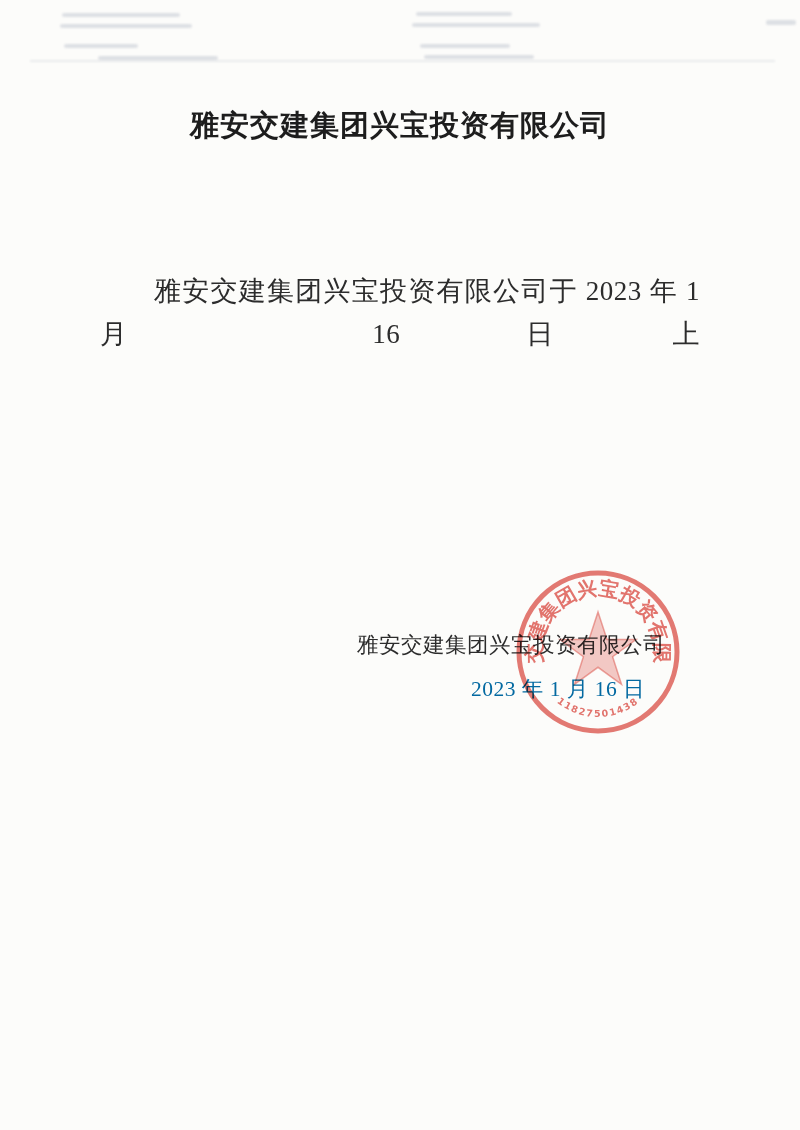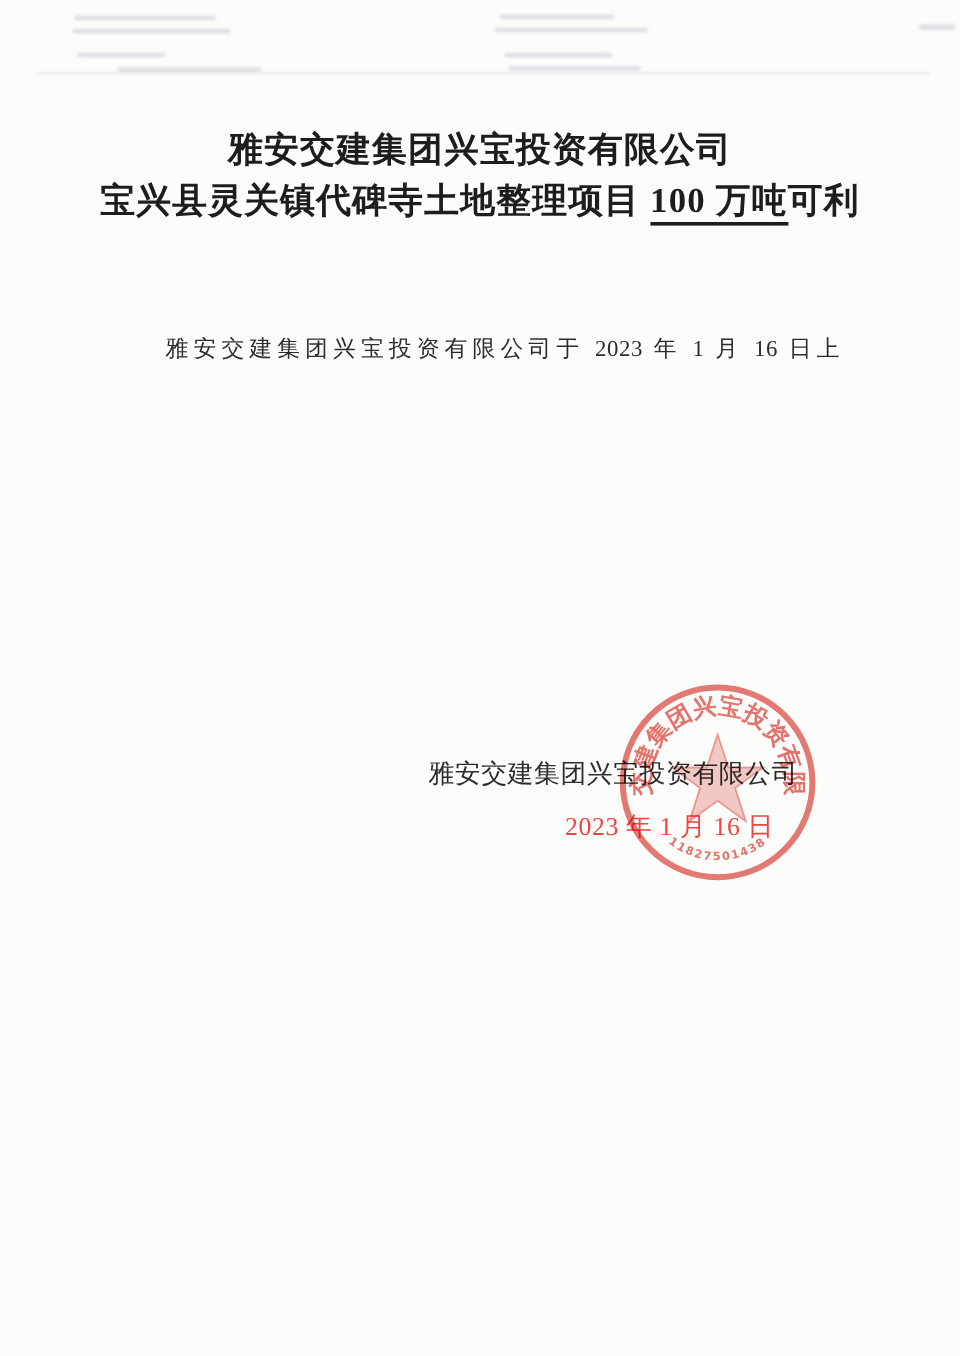--- a/index.html
+++ b/index.html
@@ -20,39 +20,39 @@
     text-align:center;
     font-size:29px;font-weight:bold;
     line-height:43px;
     color:#1d1d1d;
     letter-spacing:1px;
   }
   .title-underline{border-bottom:3px solid #1d1d1d;padding-bottom:1px;}
 
   .body-block{
     position:absolute;top:270px;left:100px;width:600px;
-    font-size:19px;line-height:43px;color:#2c2c2c;
+    font-size:27px;line-height:43px;color:#2c2c2c;
     letter-spacing:.5px;
   }
   .body-line{
     height:43px;
     text-align:justify;
     text-align-last:justify;
     -moz-text-align-last:justify;
   }
   .body-line.first{text-indent:2em;}
   .closing-line{height:43px;text-indent:2em;text-align:left;}
 
   .sig-company{
     position:absolute;top:630px;right:135px;
     font-size:21.5px;color:#2c2c2c;letter-spacing:.5px;white-space:nowrap;
   }
   .sig-date{
     position:absolute;top:674px;right:155px;
-    font-size:21.5px;color:#ef4444;letter-spacing:.5px;white-space:nowrap;
+    font-size:21.5px;color:#0369a1;letter-spacing:.5px;white-space:nowrap;
   }
 
   .stamp{
     position:absolute;left:512px;top:566px;width:172px;height:172px;
     opacity:.9;
     mix-blend-mode:multiply;
     pointer-events:none;
   }
 </style>
 </head>
@@ -66,21 +66,20 @@
   <div class="artifact" style="left:98px;top:56px;width:120px;height:4px;"></div>
   <div class="artifact" style="left:416px;top:12px;width:96px;height:4px;"></div>
   <div class="artifact" style="left:412px;top:23px;width:128px;height:4px;"></div>
   <div class="artifact" style="left:420px;top:44px;width:90px;height:4px;"></div>
   <div class="artifact" style="left:424px;top:55px;width:110px;height:4px;"></div>
   <div class="artifact" style="left:766px;top:20px;width:30px;height:5px;"></div>
   <div class="artifact-line" style="left:30px;top:60px;width:745px;height:2px;"></div>
 
   <div class="title-block">
     <div>雅安交建集团兴宝投资有限公司</div>
-    <div><span>宝兴县灵关镇代碑寺土地整理项目 </span><span class="title-underline">100 万吨</span><span>可利</span></div>
   </div>
 
   <div class="body-block">
     <div class="body-line first">雅安交建集团兴宝投资有限公司于 2023 年 1 月 16 日上</div>
   </div>
 
   <div class="sig-company">雅安交建集团兴宝投资有限公司</div>
   <div class="sig-date">2023 年 1 月 16 日</div>
 
   <svg class="stamp" viewBox="0 0 172 172">

